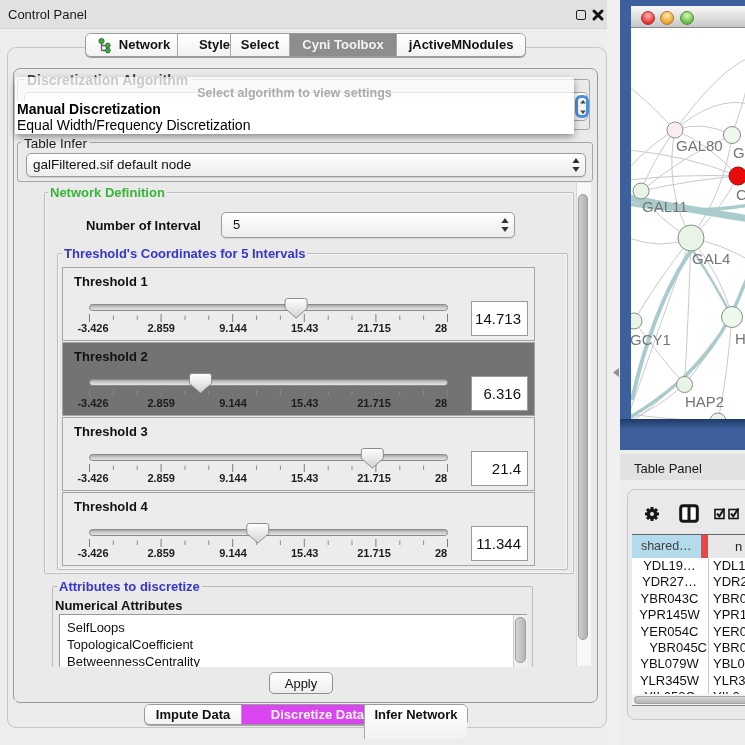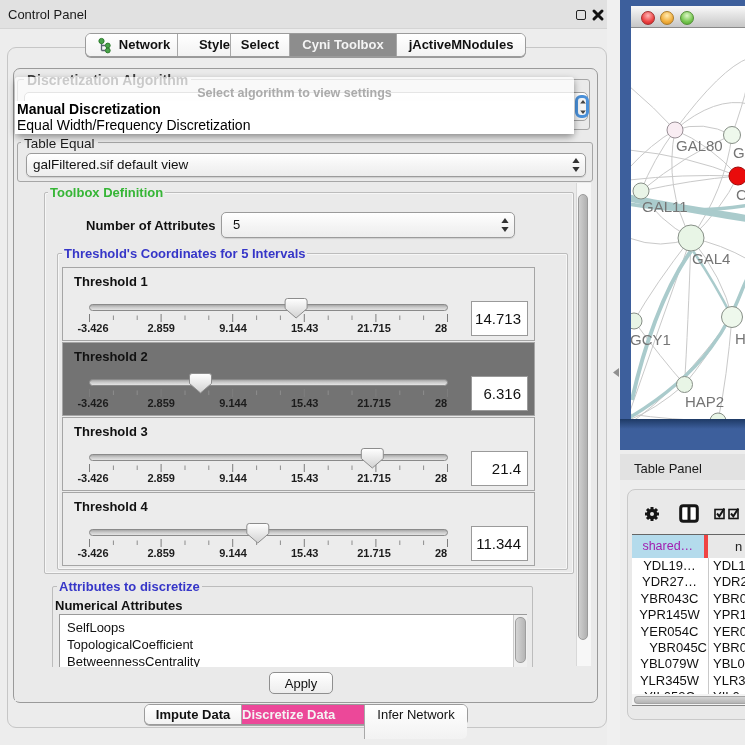--- a/index.html
+++ b/index.html
@@ -41,32 +41,32 @@
 <div class="abs" style="left:24px;top:72px;font-size:14px;font-weight:bold;color:#3f3f3f;background:#eaeaea;padding:0 3px">Discretization Algorithm</div>
 <div class="abs" style="left:24px;top:92px;width:562px;height:27px;border:1px solid #a0a0a0;border-radius:5px;background:linear-gradient(#ffffff,#ececec)"></div>
 <div class="abs" style="left:35px;top:92px;font-size:13px;color:rgba(70,70,70,0.35);line-height:27px">Manual Discretization</div>
 <div class="abs" style="left:575px;top:95px;width:14px;height:23px;border:3px solid #4a90d9;border-radius:6px;background:#f4f4f4;box-sizing:border-box">
 <svg width="10" height="18" style="margin:0 0 0 0">
       <path d="M5,2 L7.8,5.5 L2.2,5.5 Z" fill="#444"></path>
       <path d="M5,16 L7.8,12.5 L2.2,12.5 Z" fill="#444"></path>
     </svg></div>
 
 <div class="abs" style="left:17px;top:142px;width:576px;height:40px;border:1px solid #a6a6a6;border-radius:3px;box-sizing:border-box"></div>
-<div class="abs" style="left:21px;top:136px;font-size:13.5px;color:#1c1c1c;background:#eaeaea;padding:0 3px">Table Equal</div>
+<div class="abs" style="left:21px;top:136px;font-size:13.5px;color:#1c1c1c;background:#eaeaea;padding:0 3px">Table Infer</div>
 <div class="abs" style="left:26px;top:153px;width:558px;height:22px;border:1px solid #9b9b9b;border-radius:5px;background:linear-gradient(#ffffff,#f4f4f4 55%,#ededed);box-shadow:0 1px 1px rgba(0,0,0,0.12)">
-<div class="abs" style="left:6px;top:0;height:22px;line-height:22px;font-size:13.5px;color:#111">galFiltered.sif default view</div>
+<div class="abs" style="left:6px;top:0;height:22px;line-height:22px;font-size:13.5px;color:#111">galFiltered.sif default node</div>
 <svg class="abs" style="left:544px;top:3px" width="10" height="16">
       <path d="M5,1 L8.6,6 L1.4,6 Z" fill="#333"></path>
       <path d="M5,15 L8.6,10 L1.4,10 Z" fill="#333"></path>
     </svg>
 </div>
 
 <div class="abs" style="left:44px;top:192px;width:530px;height:382px;border:1px solid #bcbcbc;border-radius:2px;box-shadow:inset 0 0 0 1px #f6f6f6;box-sizing:border-box"></div>
-<div class="abs" style="left:48px;top:185px;font-size:13px;font-weight:bold;color:#36b536;background:#eaeaea;padding:0 2px">Toolbox Definition</div>
-<div class="abs" style="left:86px;top:218px;font-size:13px;font-weight:bold;color:#111">Number of Attributes</div>
+<div class="abs" style="left:48px;top:185px;font-size:13px;font-weight:bold;color:#36b536;background:#eaeaea;padding:0 2px">Network Definition</div>
+<div class="abs" style="left:86px;top:218px;font-size:13px;font-weight:bold;color:#111">Number of Interval</div>
 <div class="abs" style="left:221px;top:212px;width:292px;height:24px;border:1px solid #9b9b9b;border-radius:5px;background:linear-gradient(#ffffff,#f4f4f4 55%,#ededed);box-shadow:0 1px 1px rgba(0,0,0,0.12)">
 <div class="abs" style="left:11px;top:0;height:24px;line-height:24px;font-size:13px;color:#111">5</div>
 <svg class="abs" style="left:278px;top:4px" width="10" height="16">
       <path d="M5,1 L8.6,6 L1.4,6 Z" fill="#333"></path>
       <path d="M5,15 L8.6,10 L1.4,10 Z" fill="#333"></path>
     </svg>
 </div>
 
 <div class="abs" style="left:57px;top:253px;width:511px;height:317px;border:1px solid #bcbcbc;border-radius:2px;box-shadow:inset 0 0 0 1px #f6f6f6;box-sizing:border-box"></div>
 <div class="abs" style="left:62px;top:246px;font-size:13px;font-weight:bold;color:#3636c8;background:#eaeaea;padding:0 2px">Threshold's Coordinates for 5 Intervals</div>
@@ -258,22 +258,22 @@
 
 <div class="abs" style="left:15px;top:667px;width:580px;height:34px;background:#eaeaea"></div>
 
 <div class="abs" style="left:576px;top:183px;width:14px;height:483px;background:#f7f7f7;border-left:1px solid #d8d8d8"></div>
 <div class="abs" style="left:578px;top:194px;width:10px;height:446px;background:linear-gradient(90deg,#cfcfcf,#b0b0b0);border:1px solid #9a9a9a;border-radius:5px;box-sizing:border-box"></div>
 
 <div class="abs" style="left:269px;top:672px;width:64px;height:22px;border:1px solid #8f8f8f;border-radius:5px;background:linear-gradient(#ffffff,#ededed);text-align:center;line-height:22px;font-size:13px;color:#111;box-sizing:border-box">Apply</div>
 
 <div class="abs" style="left:144px;top:704px;width:322px;height:19px;border:1px solid #9b9b9b;border-radius:6px;background:#fff;box-shadow:0 1px 0 rgba(0,0,0,0.3)">
     <div class="abs" style="left:0px;top:0;width:96px;height:19px;background:linear-gradient(#ffffff,#f2f2f2);border-radius:5px 0 0 5px;line-height:19px;text-align:center;font-size:13px;font-weight:bold;color:#111;box-sizing:border-box">Impute Data</div>
-<div class="abs" style="left:96px;top:0;width:123px;height:19px;background:#ec4899;border-left:1px solid #a8a8a8;line-height:19px;text-align:left;font-size:13px;font-weight:bold;color:#f4f4f4;box-sizing:border-box">Discretize Data</div>
-<div class="abs" style="left:219px;top:0;width:103px;height:34px;background:linear-gradient(#ffffff,#f2f2f2);border-radius:0 5px 5px 0;border-left:1px solid #a8a8a8;line-height:19px;text-align:center;font-size:13px;font-weight:normal;color:#111;box-sizing:border-box">Infer Network</div>
+<div class="abs" style="left:96px;top:0;width:123px;height:19px;background:#d946ef;border-left:1px solid #a8a8a8;line-height:19px;text-align:right;font-size:13px;font-weight:bold;color:#f4f4f4;box-sizing:border-box">Discretize Data</div>
+<div class="abs" style="left:219px;top:0;width:103px;height:34px;background:linear-gradient(#ffffff,#f2f2f2);border-radius:0 5px 5px 0;border-left:1px solid #a8a8a8;line-height:19px;text-align:center;font-size:13px;font-weight:bold;color:#111;box-sizing:border-box">Infer Network</div>
   </div>
 
 <div class="abs" style="left:15px;top:77px;width:559px;height:57px;background:rgba(255,255,255,0.72);border-radius:3px 3px 5px 5px;box-shadow:0 3px 7px rgba(0,0,0,0.4)">
   <div class="abs" style="left:0;top:9px;width:100%;text-align:center;font-size:12.5px;font-weight:bold;color:#ababab">Select algorithm to view settings</div>
   <div class="abs" style="left:0;top:24px;width:100%;height:33px;background:#fff">
     <div class="abs" style="left:2px;top:0px;font-size:14px;font-weight:bold;color:#000">Manual Discretization</div>
     <div class="abs" style="left:2px;top:16px;font-size:14px;color:#000">Equal Width/Frequency Discretization</div>
   </div>
 </div>
 
@@ -358,21 +358,21 @@
   <line x1="10" y1="1.7" x2="10" y2="17.3" stroke="#161616" stroke-width="3"></line>
 </svg>
 <svg class="abs" style="left:714px;top:507px" width="26" height="13">
   <rect x="1" y="2.5" width="9" height="9" fill="none" stroke="#161616" stroke-width="1.6"></rect>
   <path d="M3,6.5 L5.3,9.3 L10.3,1.5" fill="none" stroke="#161616" stroke-width="2"></path>
   <rect x="15" y="2.5" width="9" height="9" fill="none" stroke="#161616" stroke-width="1.6"></rect>
   <path d="M17,6.5 L19.3,9.3 L24.3,1.5" fill="none" stroke="#161616" stroke-width="2"></path>
 </svg>
 
 <div class="abs" style="left:632px;top:534px;width:113px;height:1px;background:#666"></div>
-<div class="abs" style="left:632px;top:535px;width:75.5px;height:23px;background:#b4dbec;border-right:4px solid #ef4444;line-height:23px;text-align:center;font-size:12.5px;color:#a21caf;box-sizing:border-box">shared…</div>
+<div class="abs" style="left:632px;top:535px;width:75.5px;height:23px;background:#b4dbec;border-right:7px solid #ef4444;line-height:23px;text-align:center;font-size:12.5px;color:#404040;box-sizing:border-box">shared…</div>
 <div class="abs" style="left:708px;top:535px;width:37px;height:23px;background:#e8e8e8;font-size:13px;color:#222;line-height:23px;box-sizing:border-box"><span style="margin-left:27px">n</span></div>
 <div class="abs" style="left:632px;top:558px;width:113px;height:136px;background:#fff;overflow:hidden">
   <div class="abs" style="left:75.5px;top:0;width:1px;height:136px;background:#c9c9c9"></div>
 <div class="abs" style="left:0;top:0.0px;width:113px;height:16.4px;line-height:16.4px;font-size:13px;color:#111">
       <span class="abs" style="left:0;width:75px;text-align:center">YDL19…</span>
       <span class="abs" style="left:81px">YDL1</span>
     </div>
 <div class="abs" style="left:0;top:16.4px;width:113px;height:16.4px;line-height:16.4px;font-size:13px;color:#111">
       <span class="abs" style="left:0;width:75px;text-align:center">YDR27…</span>
       <span class="abs" style="left:81px">YDR2</span>

